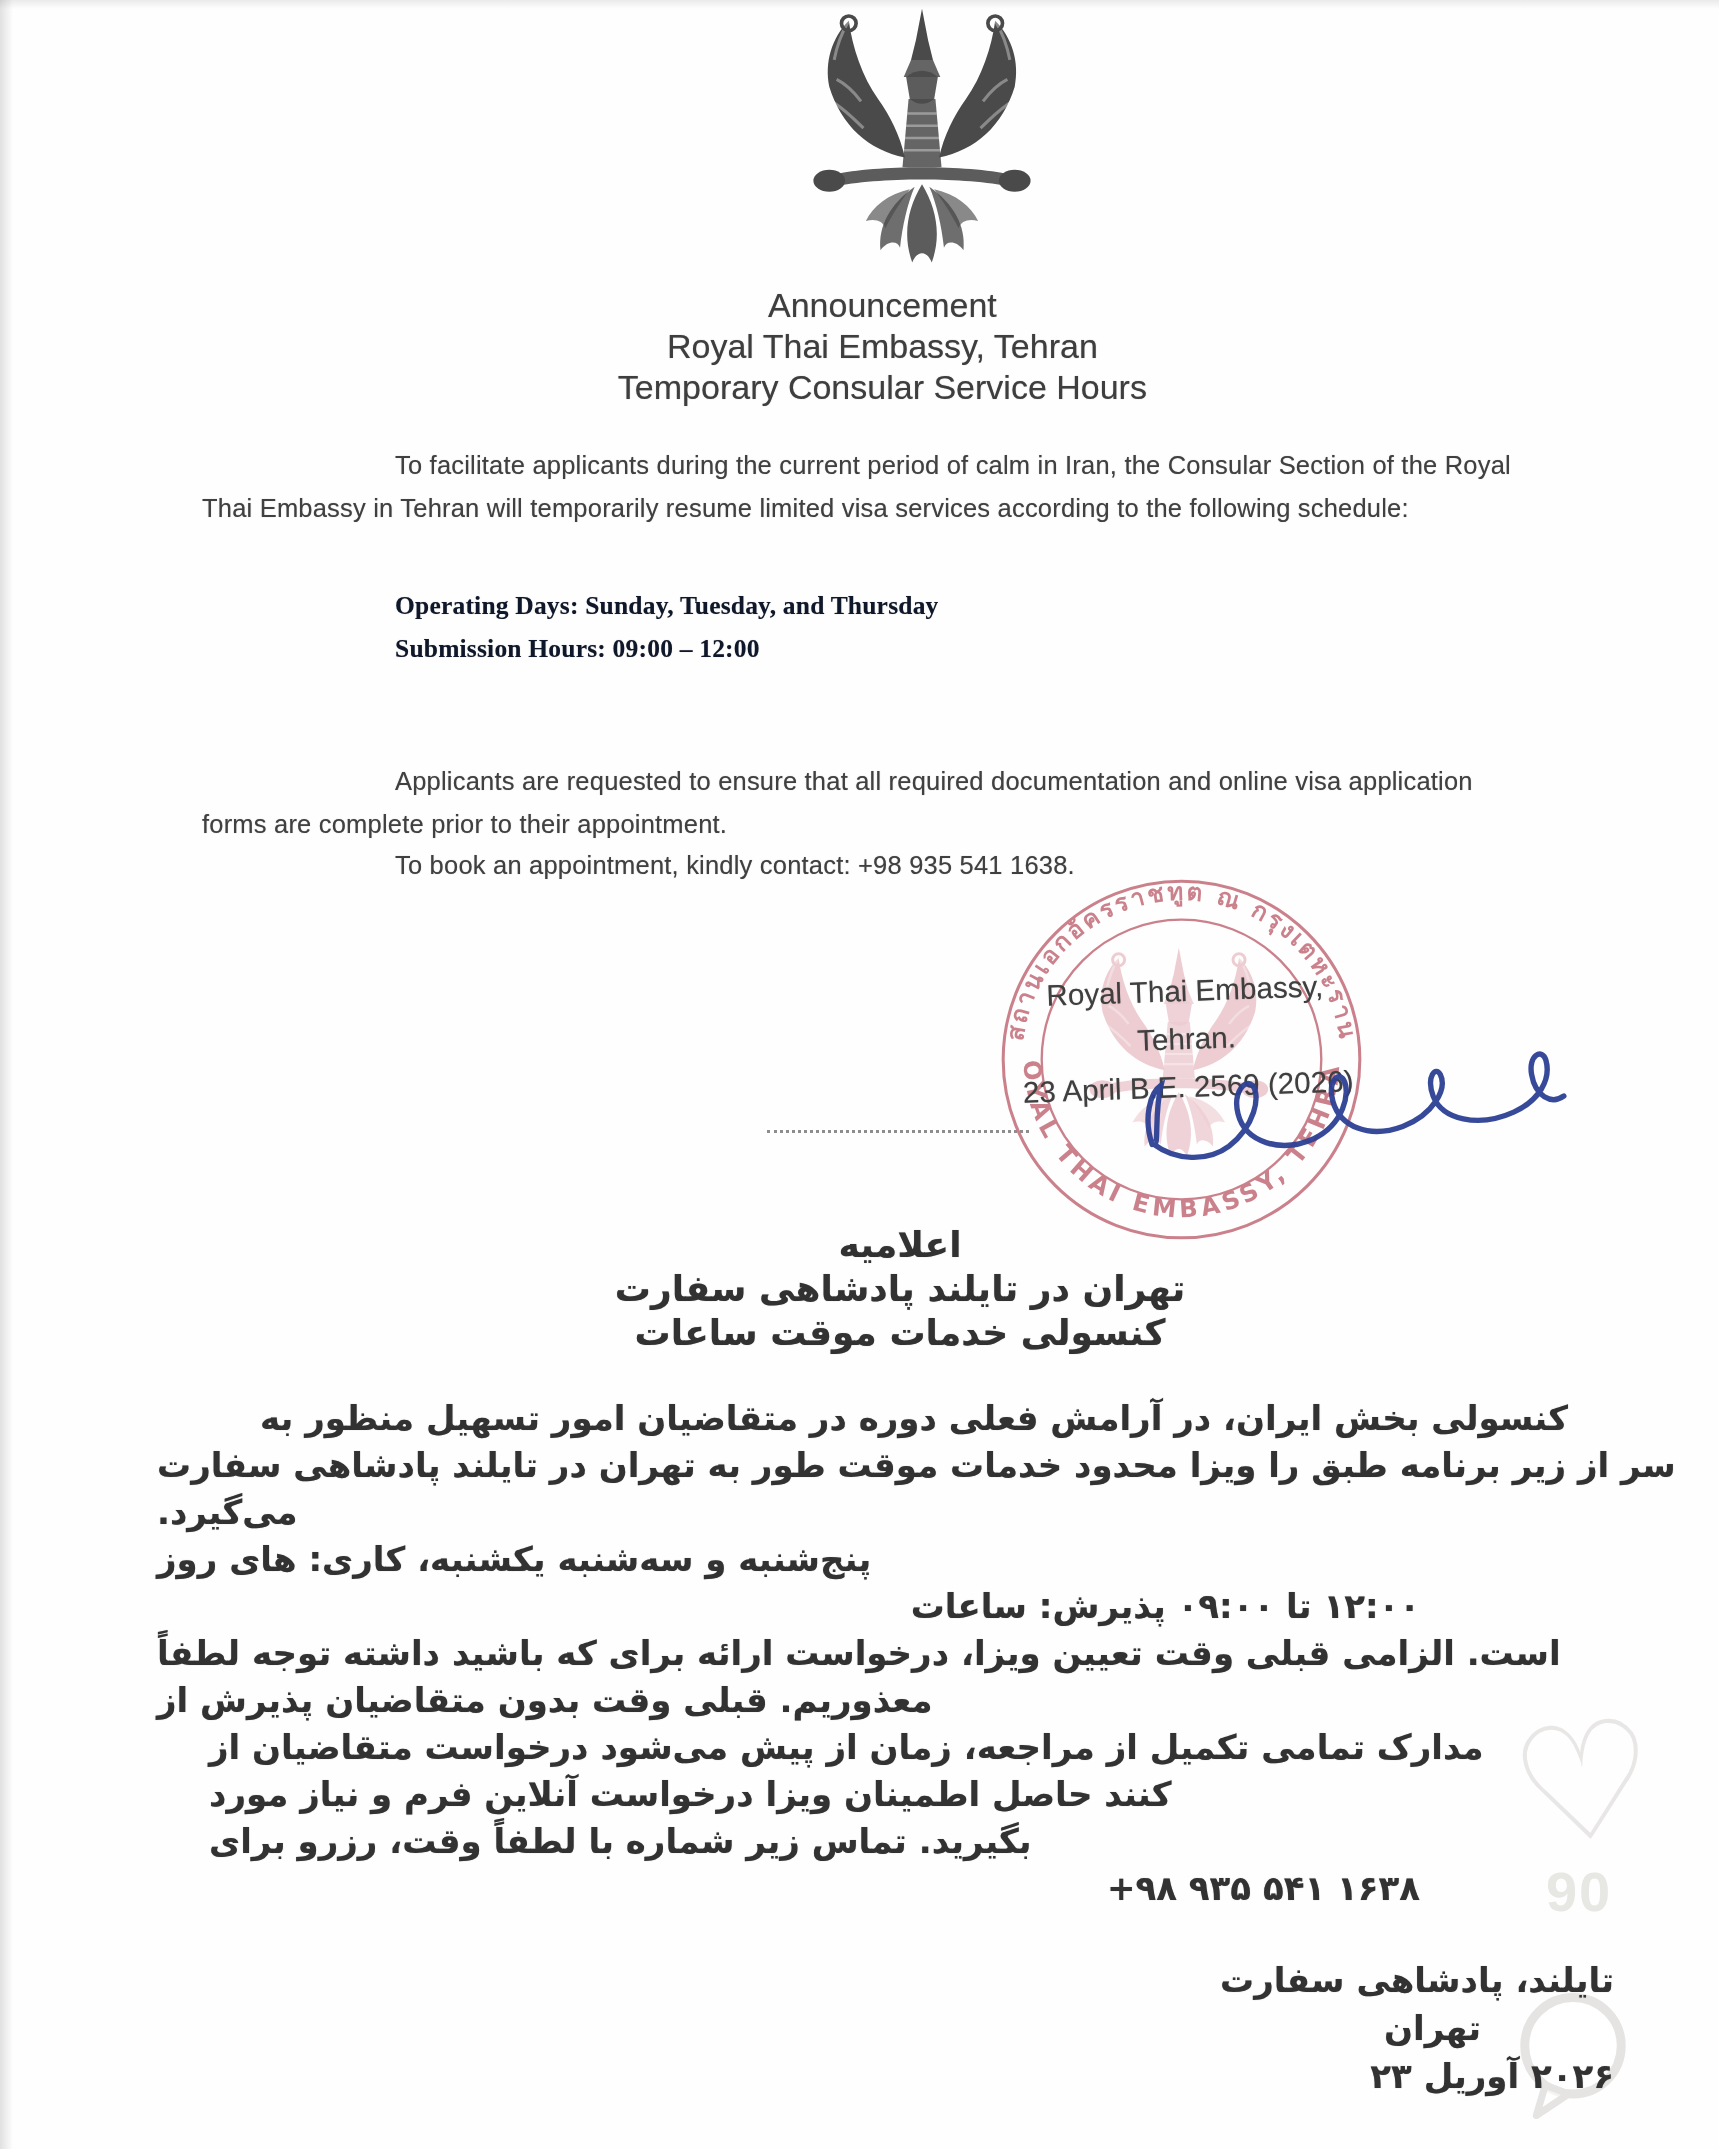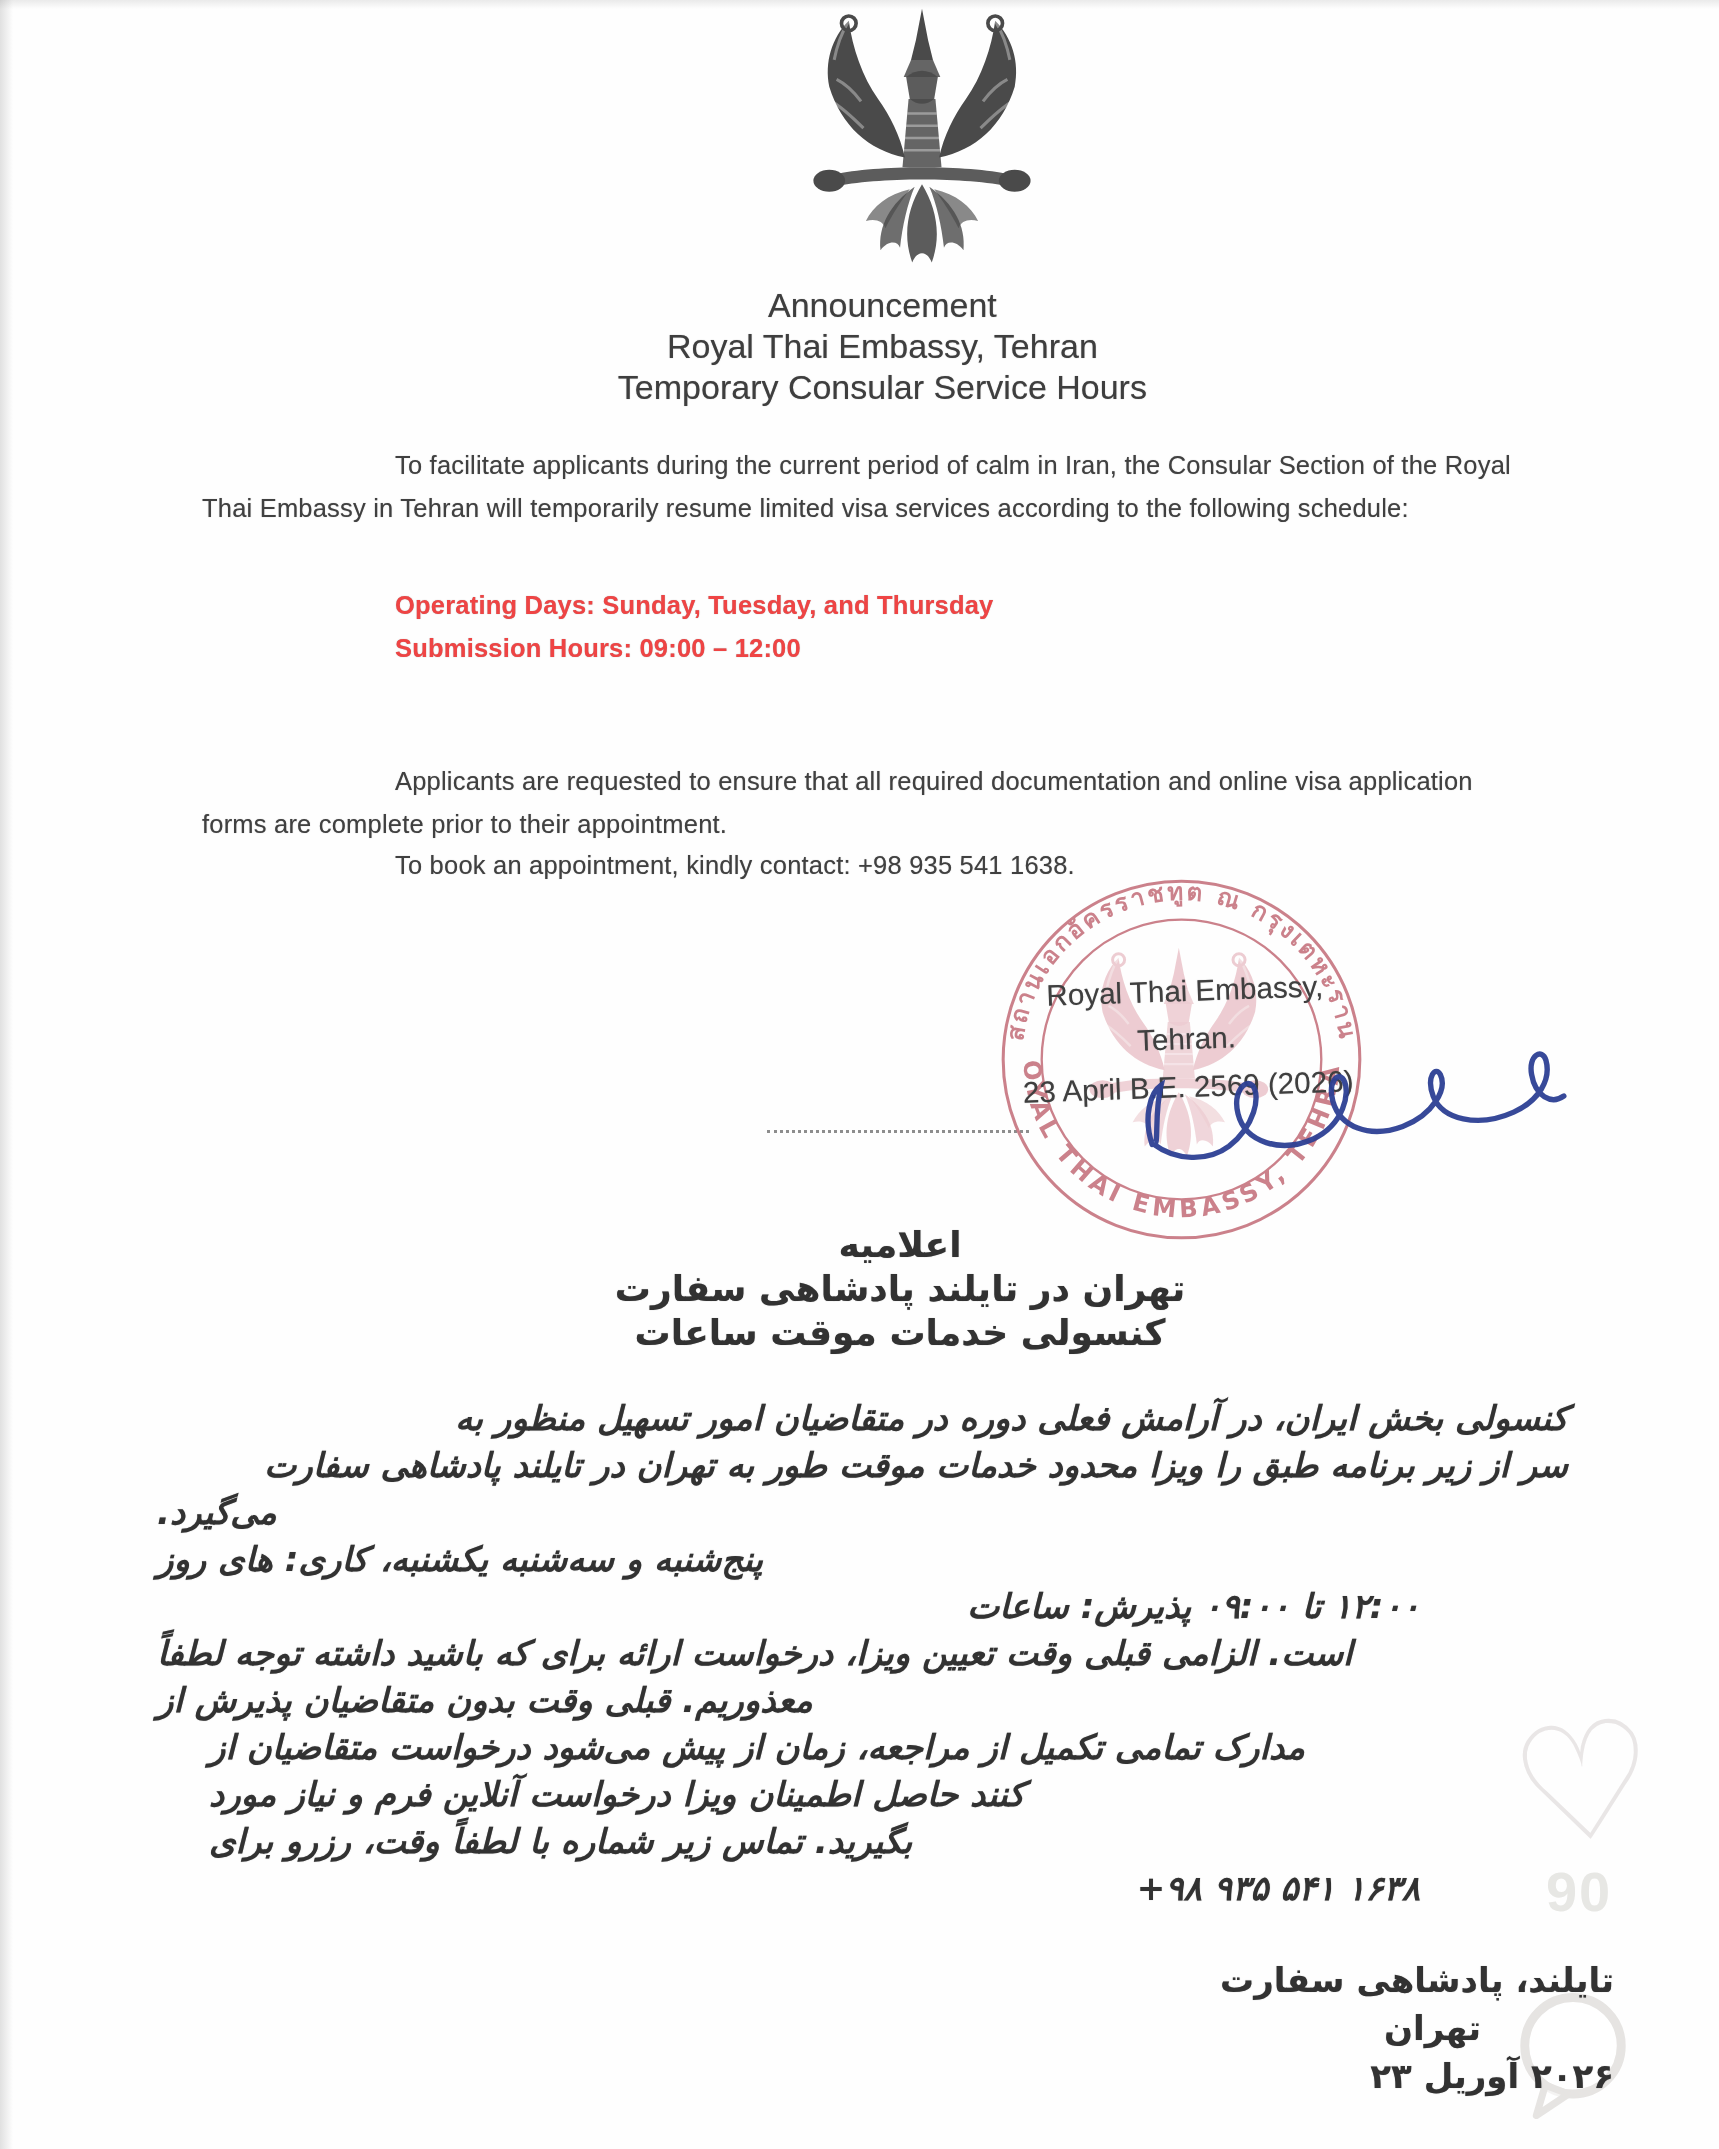--- a/index.html
+++ b/index.html
@@ -17,40 +17,40 @@
 
   
   .title-block{position:absolute;left:0;right:0;top:285px;text-align:center;
                transform:translateX(22.4px);color:#3e3e3e;font-size:34px;line-height:41px;
                font-weight:500;text-shadow:0 0 0.9px rgba(62,62,62,.55);}
 
   
   .en{position:absolute;left:202px;width:1321px;color:#404040;font-size:25.5px;
       line-height:43px;letter-spacing:0.2px;text-shadow:0 0 0.9px rgba(76,76,76,.5);}
   .en.p1{top:444px;text-indent:193px;}
-  .en.sched{top:584px;padding-left:193px;font-weight:600;color:#ef4444;}
+  .en.sched{top:584px;padding-left:193px;font-weight:600;color:#0f172a;font-family:Liberation Serif, serif;}
   .en.p2{top:676px;text-indent:193px;}
   .en.p3{top:760px;text-indent:193px;}
   .en.contact{top:844px;padding-left:193px;}
 
   
   .stamp{position:absolute;left:996px;top:874px;width:371px;height:371px;filter:blur(0.4px);}
   .stamp-text{position:absolute;left:976px;top:967px;width:421px;text-align:center;
               transform:rotate(-2deg);color:#3f3f3f;font-size:29.6px;line-height:48px;
               text-shadow:0 0 0.9px rgba(63,63,63,.5);}
   .signature{position:absolute;left:1136px;top:1010px;width:435px;height:190px;filter:blur(0.4px);}
   .dotted-line{position:absolute;left:767px;top:1130px;width:262px;border-top:3.6px dotted #8d8d8d;
                height:0;}
 
   
   .fa{font-family:"DejaVu Sans",sans-serif;font-weight:bold;color:#323232;
       text-shadow:0 0 0.9px rgba(45,45,45,.45);direction:ltr;}
   .fa-heading{position:absolute;left:0;right:0;top:1223px;text-align:center;
               transform:translateX(40px);font-size:36px;line-height:44px;}
-  .fa-body{position:absolute;left:157px;top:1395px;width:1411px;font-size:34px;font-style:italic;}
+  .fa-body{position:absolute;left:157px;top:1395px;width:1411px;font-size:34px;}
   .fa-body .ln{height:47px;line-height:47px;white-space:nowrap;}
   .al{text-align:left;} .ar{text-align:right;} .ac{text-align:left;transform:translateX(52px);}
   .ar-in{text-align:right;padding-right:148px;}
   .fa-footer{position:absolute;right:106px;top:1956px;width:681px;text-align:right;
              font-size:34px;line-height:48px;}
   .fa-footer .f-tehran{padding-right:133px;}
 
   
   .wm-heart{position:absolute;left:1512px;top:1703px;font-size:161px;line-height:161px;
             color:#e9e6e6;transform:rotate(-7deg);font-family:"DejaVu Sans",sans-serif;}

